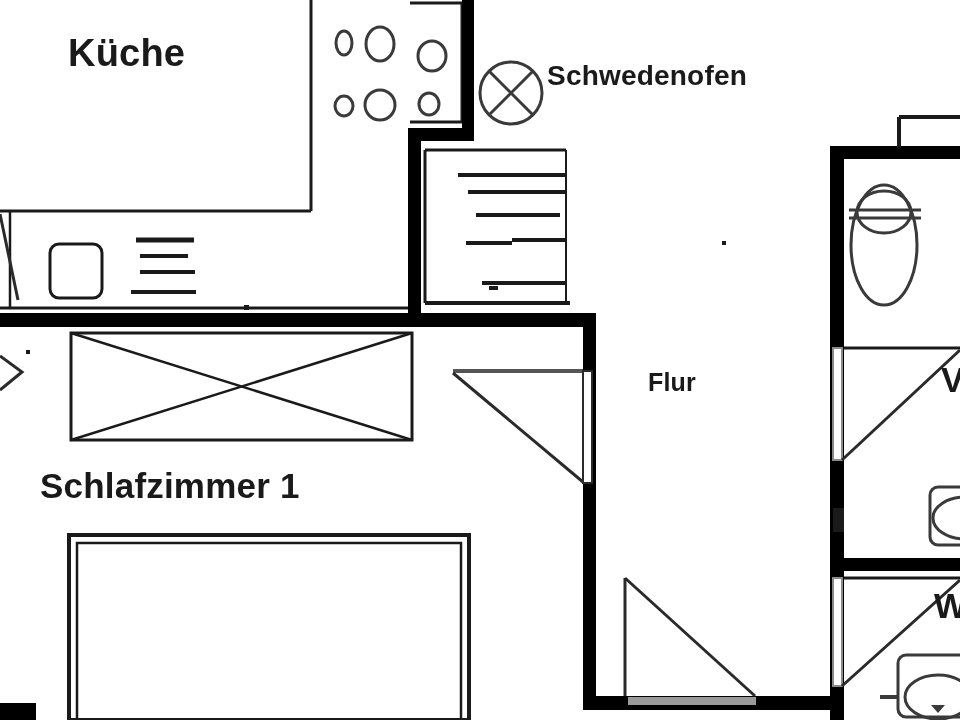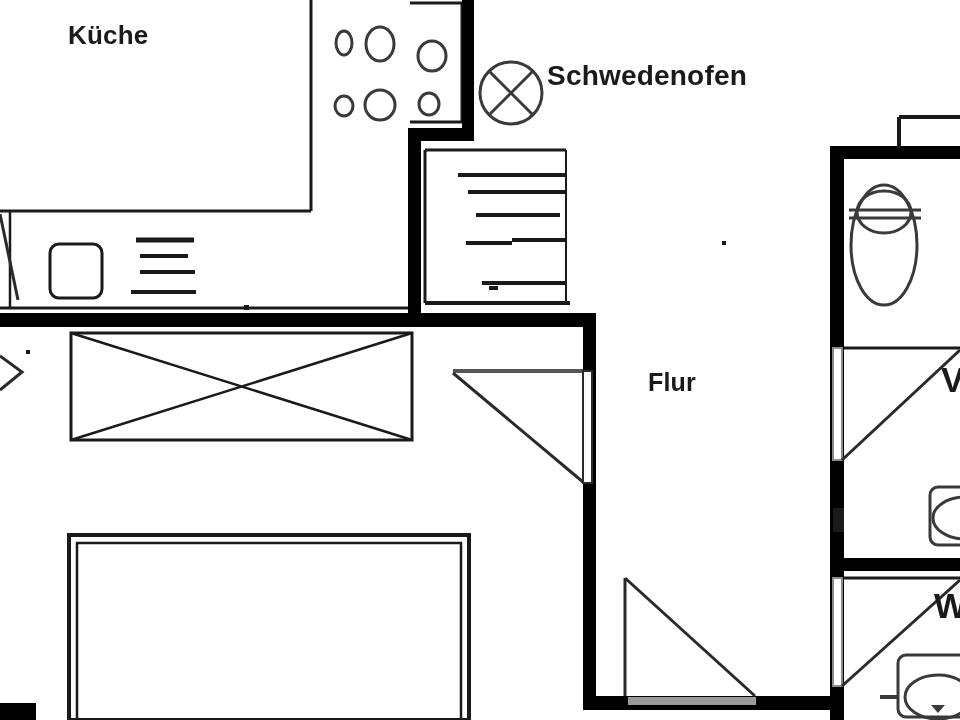--- a/index.html
+++ b/index.html
@@ -30,21 +30,21 @@
   .room-label {
     position: absolute;
     font-family: "Liberation Sans", sans-serif;
     font-weight: bold;
     color: #1a1a1a;
     white-space: nowrap;
     letter-spacing: 0.2px;
     line-height: 1;
     user-select: none;
   }
-  #label-kueche   { left: 68px;  top: 22px;  font-size: 26px; }
+  #label-kueche   { left: 68px;  top: 34px;  font-size: 38px; }
   #label-schweden { left: 547px; top: 62px;  font-size: 28px; }
   #label-flur     { left: 648px; top: 370px; font-size: 25px; }
   #label-schlaf1  { left: 40px;  top: 468px; font-size: 35px; }
   #label-bad      { left: 941px; top: 362px; font-size: 35px; }
   #label-wc       { left: 934px; top: 588px; font-size: 35px; }
 </style>
 </head>
 <body>
 
 <div id="plan-root">
@@ -208,18 +208,19 @@
     </g>
 
   </svg>
 
   <div class="room-label" id="label-kueche">Küche</div>
 
   <div class="room-label" id="label-schweden">Schwedenofen</div>
 
   <div class="room-label" id="label-flur">Flur</div>
 
+  <div class="room-label" id="label-schlaf1">Schlafzimmer 1</div>
 
   <div class="room-label" id="label-bad">V</div>
 
   <div class="room-label" id="label-wc">W</div>
 
 </div>
 
 </body></html>

